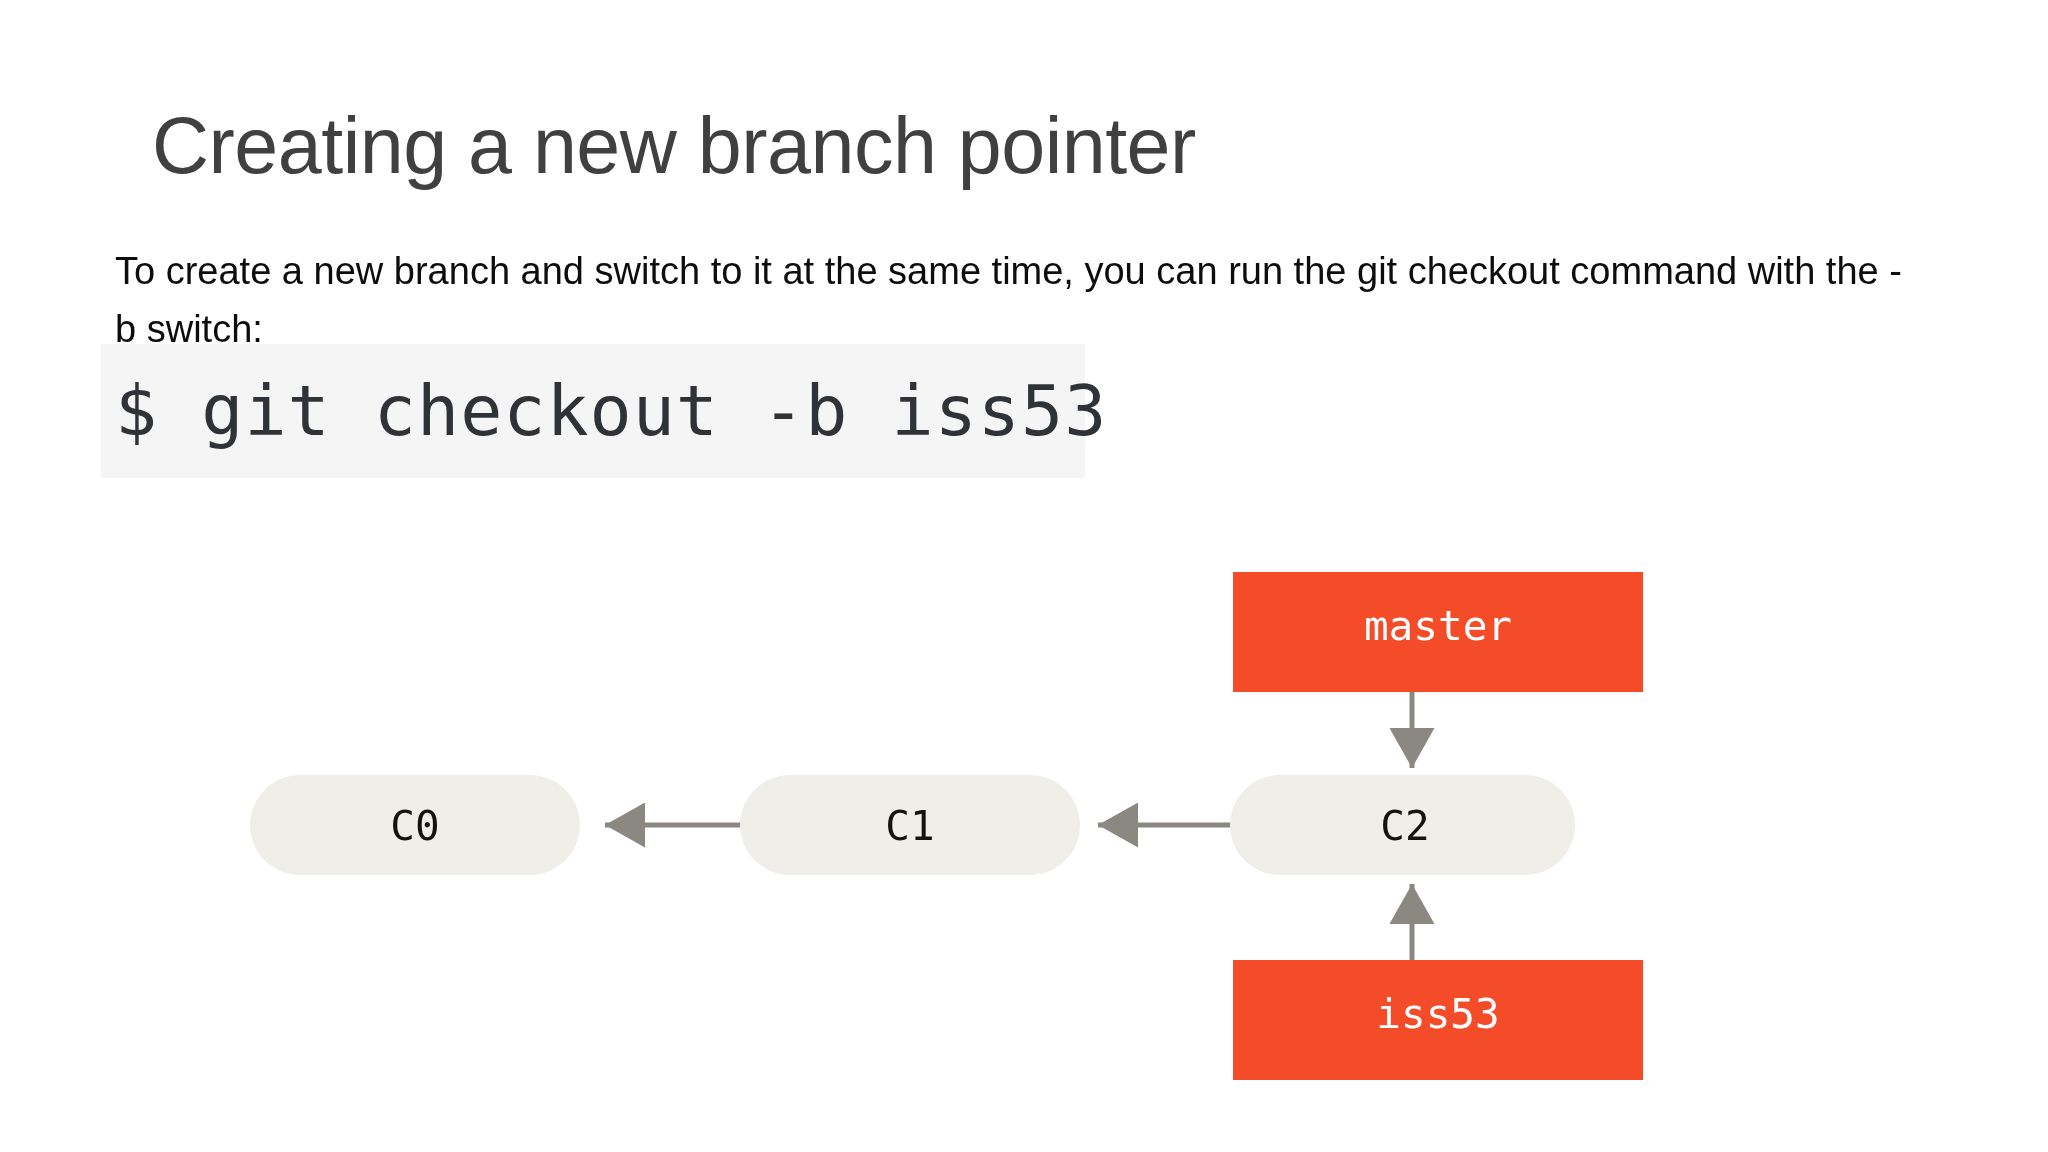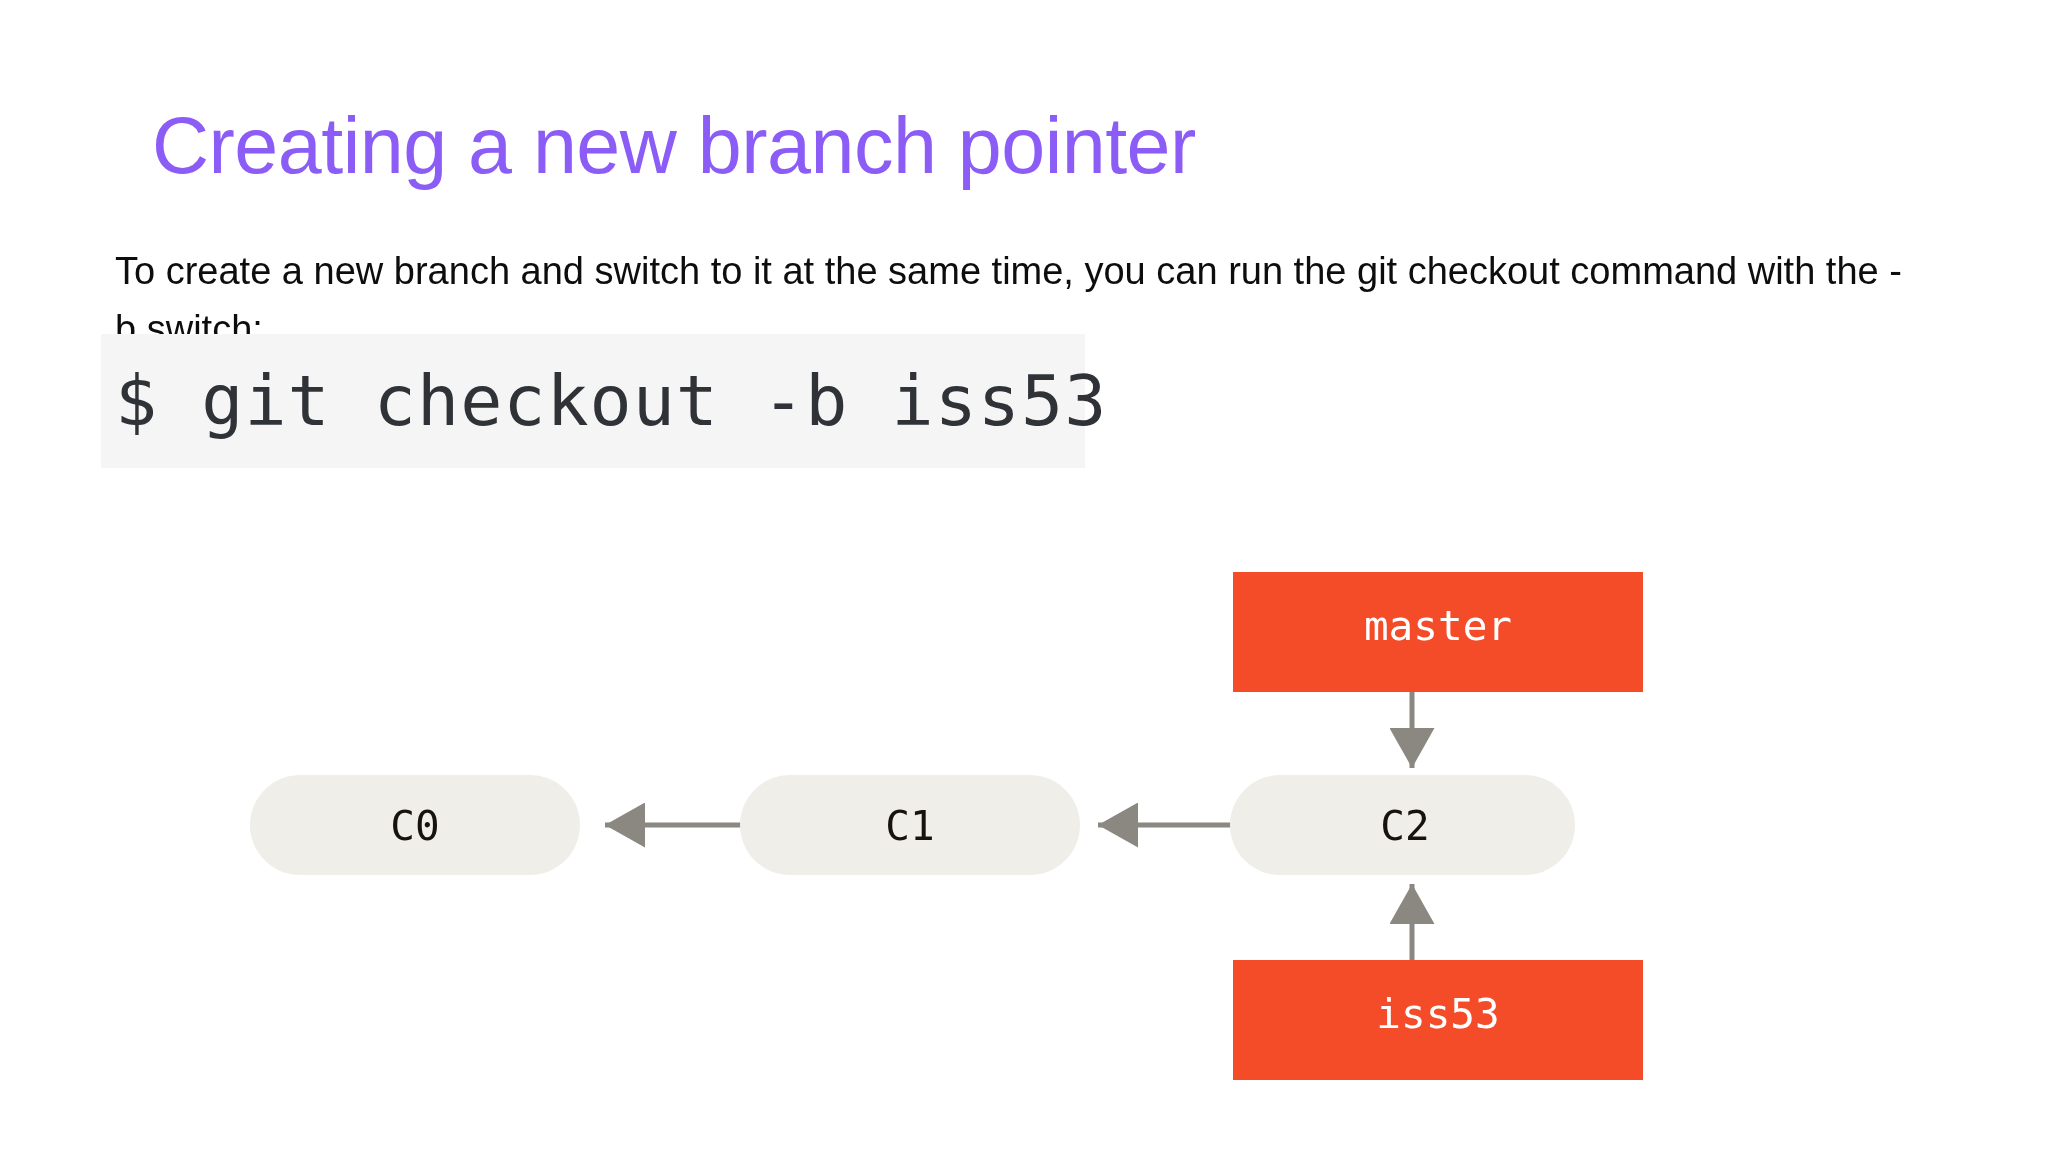--- a/index.html
+++ b/index.html
@@ -19,41 +19,41 @@
 
   
   .slide-title {
     position: absolute;
     left: 152px;
     top: 104px;
     font-size: 79px;
     font-weight: 400;
     line-height: 1.06;
     letter-spacing: -0.5px;
-    color: #8b5cf6;
+    color: #404040;
     white-space: nowrap;
   }
 
   
   .body-text {
     position: absolute;
     left: 115px;
     top: 243px;
     width: 1790px;
     font-size: 38px;
     font-weight: 400;
     line-height: 1.52;
     color: #0d0d0d;
   }
 
   
   .code-block {
     position: absolute;
     left: 101px;
-    top: 334px;
+    top: 344px;
     width: 984px;
     height: 134px;
     background: #f5f5f5;
     display: flex;
     align-items: center;
     box-sizing: border-box;
     padding-left: 14px;
   }
   .code-line {
     font-family: "DejaVu Sans Mono", "Liberation Mono", monospace;

